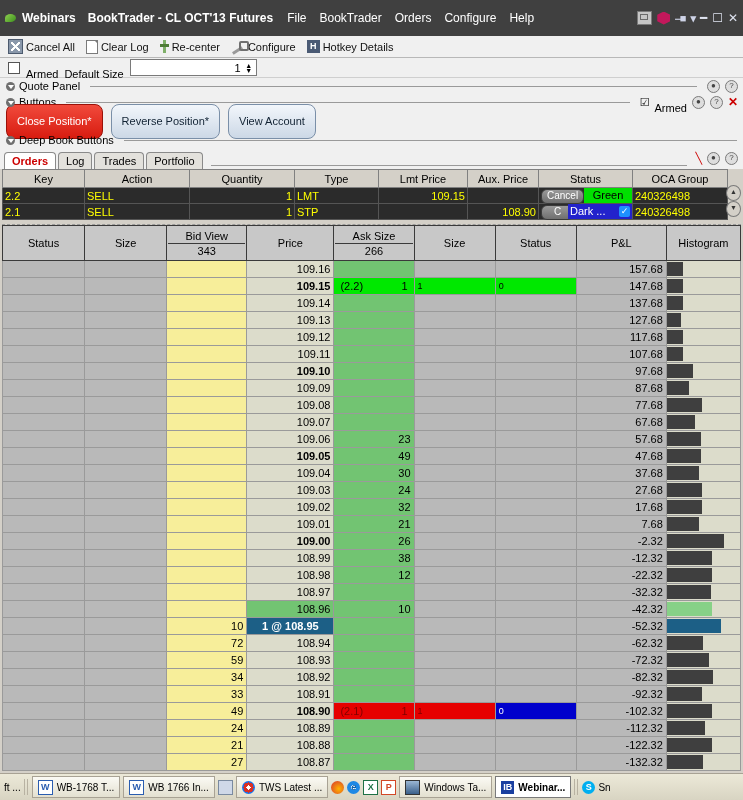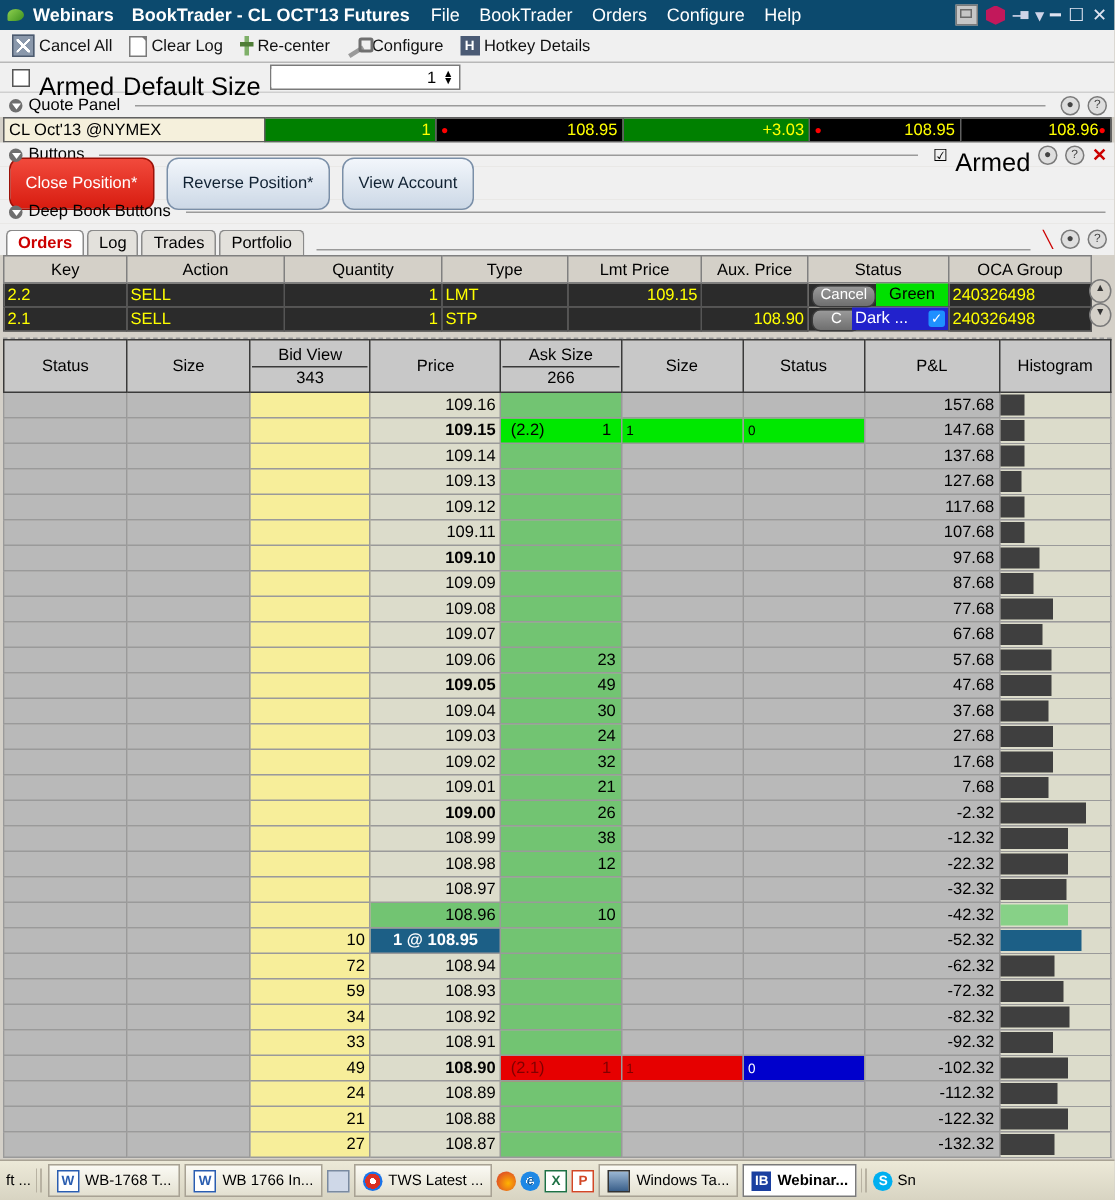--- a/index.html
+++ b/index.html
@@ -7,21 +7,21 @@
     width:743px;height:800px;overflow:hidden;
     font-family:"Liberation Sans",sans-serif;
     font-size:11px;
     background:#d4d0c8;
     -webkit-font-smoothing:none;
   }
   .app{width:743px;height:800px;position:relative;background:#d4d0c8;}
 
   
   .titlebar{
-    height:20px;background:#0c4a6e;color:#fff;display:flex;align-items:center;
+    height:36px;background:#404040;color:#fff;display:flex;align-items:center;
     padding:0 2px;font-size:12px;font-weight:bold;justify-content:space-between;
   }
   .tb-icon{width:14px;height:14px;margin:0 4px 0 2px;position:relative;}
   .tb-icon .leaf{
     position:absolute;left:1px;top:3px;width:11px;height:8px;border-radius:50% 50% 50% 10%;
     background:linear-gradient(135deg,#8fd14f,#3c8f1e);
   }
   .tb-webinars{font-weight:bold;margin-right:12px;}
   .tb-title{font-weight:bold;margin-right:14px;}
   .tb-menu{display:flex;gap:13px;font-weight:normal;font-size:12px;}
@@ -50,21 +50,21 @@
   .ic-recenter:after{content:"";position:absolute;left:0;right:0;top:4px;height:3px;background:#4f7d37;}
   .ic-wrench{width:14px;}
   .ic-wrench:before{content:"";position:absolute;left:1px;top:9px;width:11px;height:3px;
      background:#9a9a9a;transform:rotate(-32deg);}
   .ic-wrench:after{content:"";position:absolute;left:8px;top:1px;width:6px;height:6px;border:2px solid #6f6f6f;border-radius:2px;}
   .ic-hk{background:#4a5a74;color:#fff;font-size:9px;line-height:13px;text-align:center;font-weight:bold;}
 
   
   .armedrow{height:19px;background:#f0f0f0;display:flex;align-items:center;padding-left:8px;gap:6px;border-bottom:1px solid #cfcfcf;}
   .cbx{width:10px;height:10px;border:1px solid #555;background:#fff;display:inline-block;}
-  .lbl{font-size:17px;color:#000;margin-top:12px;}
+  .lbl{font-size:11px;color:#000;margin-top:12px;}
   .spinbox{display:flex;align-items:center;background:#fff;border:1px solid #7a7a7a;height:15px;width:125px;}
   .spinbox input{border:0;outline:0;width:108px;text-align:right;font-size:11px;font-family:"Liberation Sans",sans-serif;padding:0 2px;background:#fff;}
   .spin-arrows{display:flex;flex-direction:column;width:12px;height:15px;justify-content:center;align-items:center;line-height:5px;font-size:7px;}
 
   
   .sect{height:16px;display:flex;align-items:center;gap:4px;padding-left:6px;background:#f0f0f0;font-size:11px;}
   .twist{width:9px;height:9px;border-radius:50%;background:#6f6f6f;position:relative;flex:none;}
   .twist:after{content:"";position:absolute;left:2px;top:3px;border-width:4px 3px 0 3px;border-style:solid;border-color:#fff transparent transparent transparent;}
   .rule{flex:1;height:1px;background:#9a9a9a;margin:0 6px;}
   .sect-right{display:flex;align-items:center;gap:5px;padding-right:5px;}
@@ -241,28 +241,20 @@
   <table class="quote">
     <colgroup>
         <col style="width:173px">
         <col style="width:114px">
         <col style="width:124px">
         <col style="width:124px">
         <col style="width:100px">
         <col style="width:100px">
       </colgroup>
     <tbody>
-    <tr>
-      <td class="q-contract">CL Oct'13 @NYMEX</td>
-      <td class="q-green">1</td>
-      <td class="q-black"><span class="dotl">•</span><span>108.95</span></td>
-      <td class="q-green">+3.03</td>
-      <td class="q-black"><span class="dotl">•</span><span>108.95</span></td>
-      <td class="q-black"><span class="dotr">•</span><span>108.96</span></td>
-    </tr>
   </tbody>
     </table>
 
   <div class="sect">
     <span class="twist"></span>
     <span>Buttons</span>
     <span class="rule"></span>
     <span class="sect-right">
       <span style="font-size:11px">☑</span>
       <span class="lbl">Armed</span>

